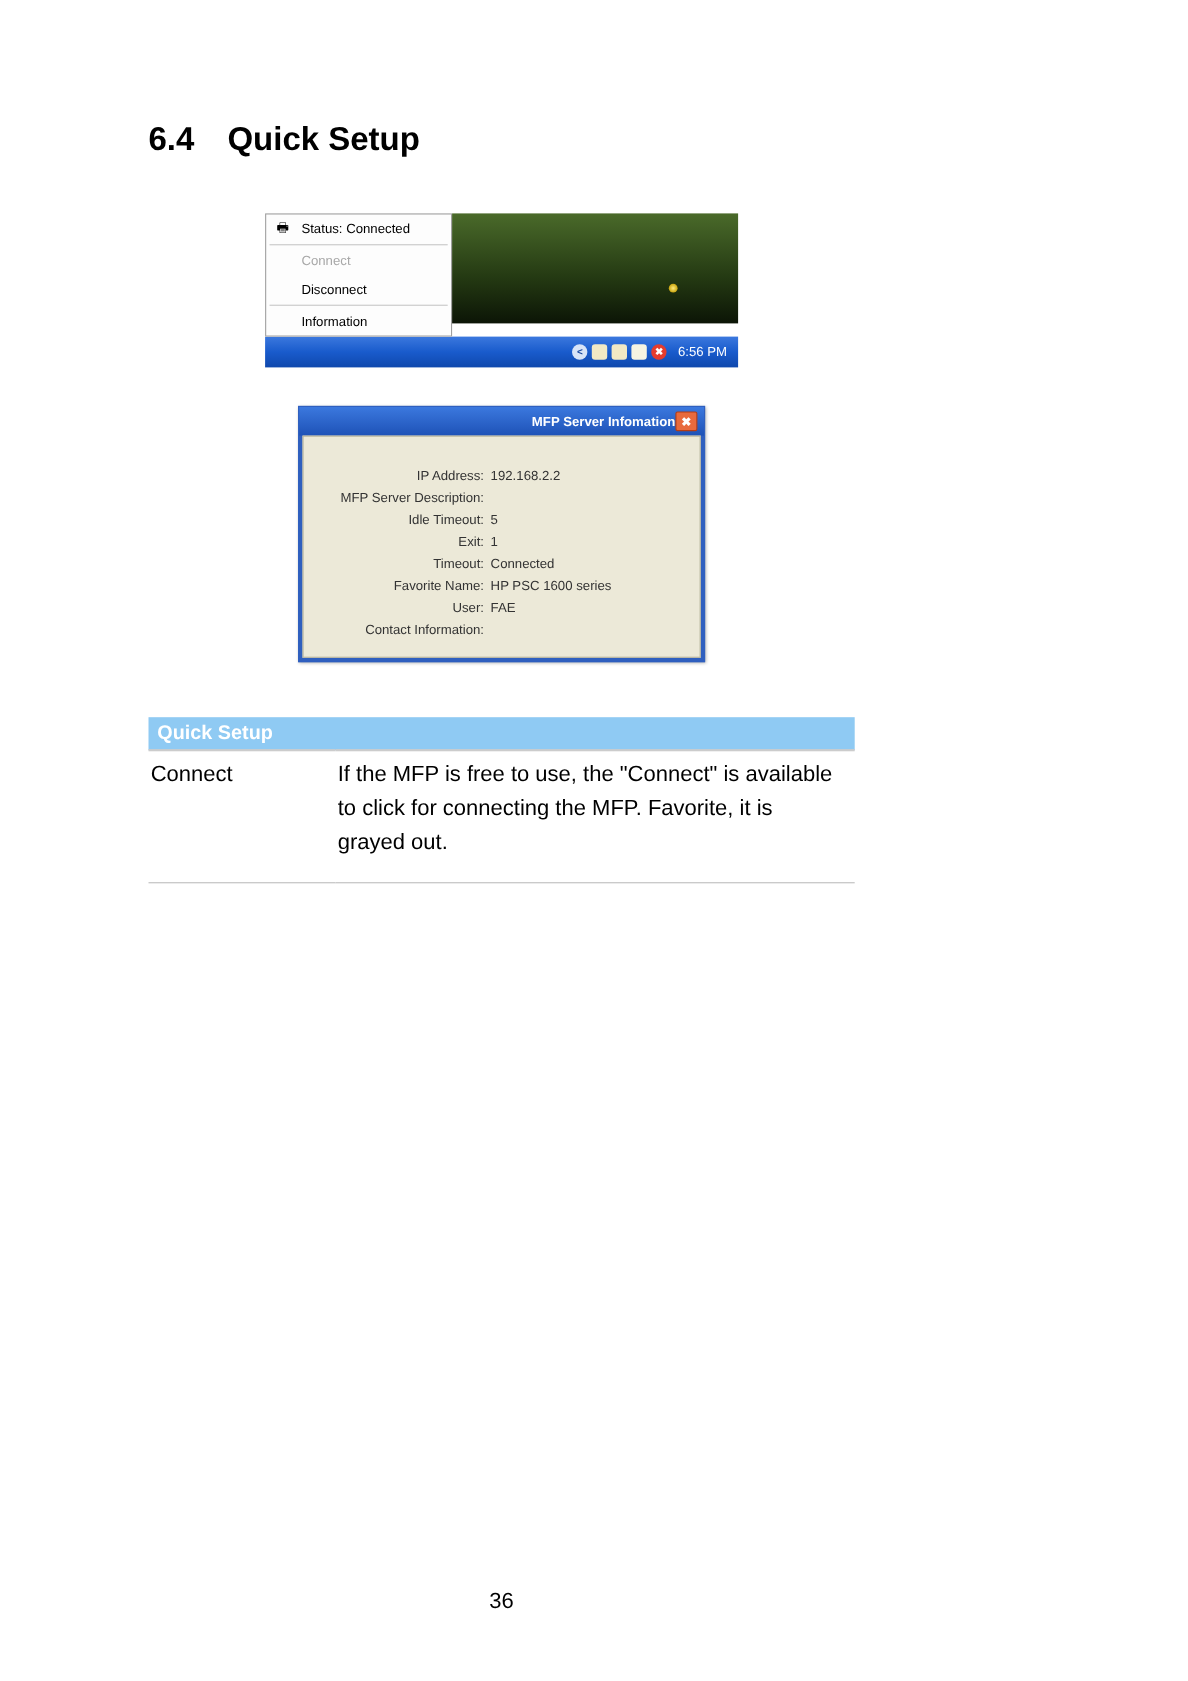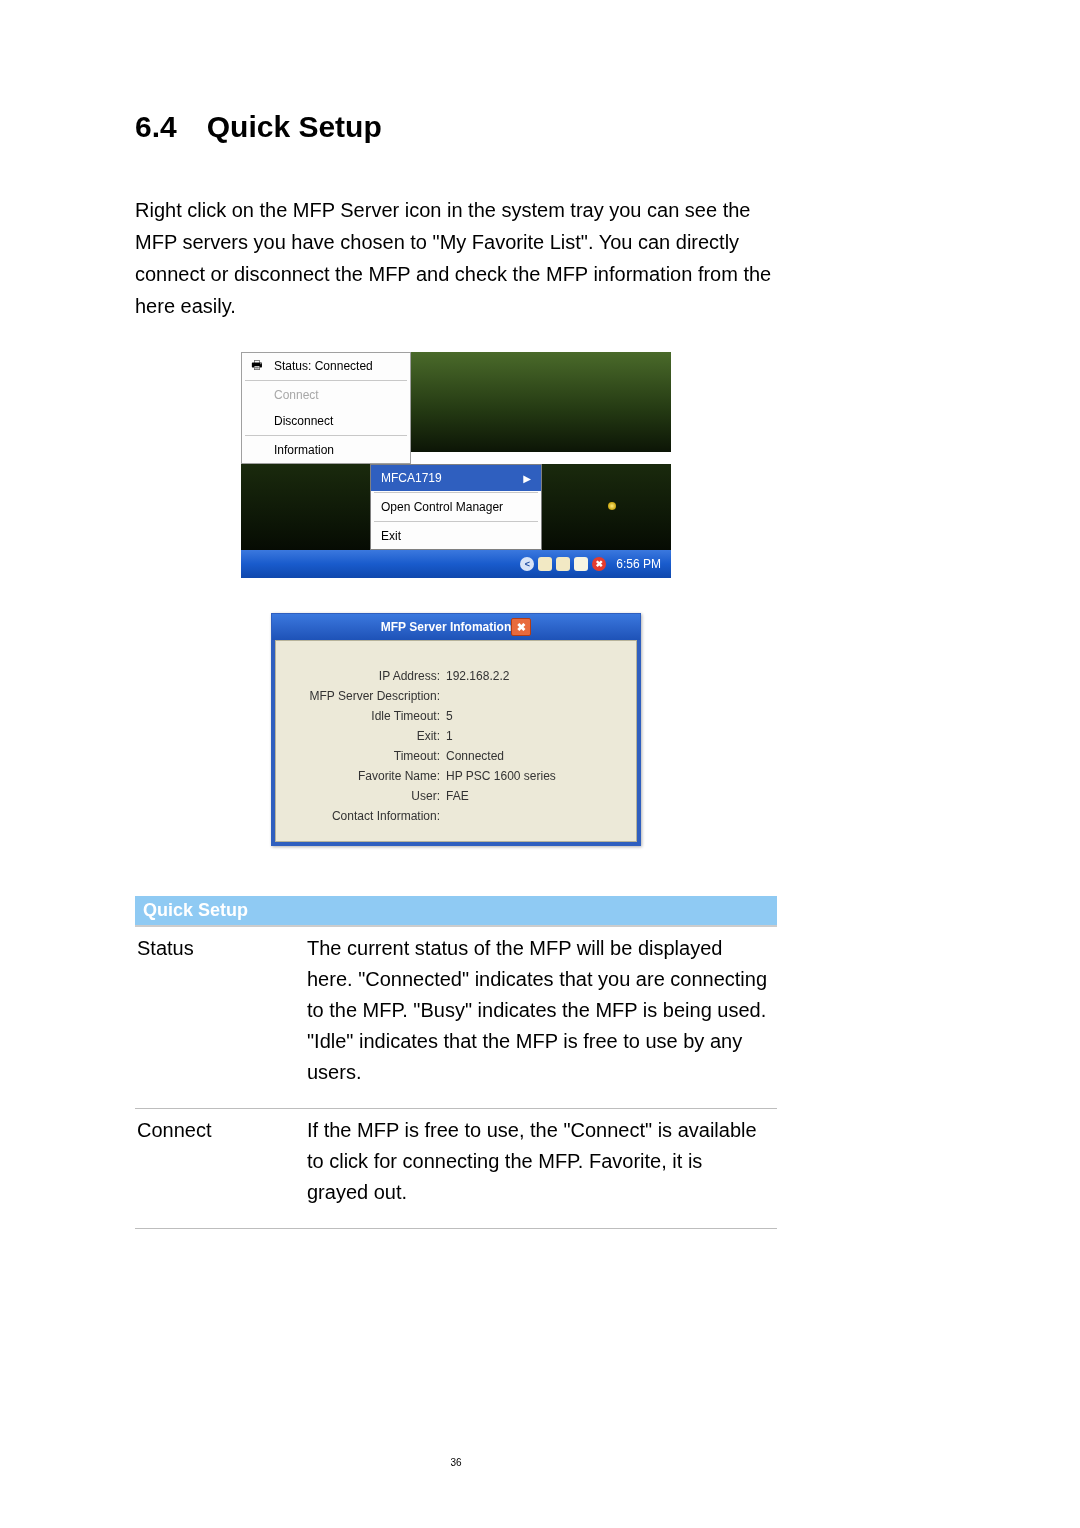--- a/index.html
+++ b/index.html
@@ -123,22 +123,22 @@
     border: 1px solid #2f5fbf;
     background: #2f5fbf;
     font-family: Tahoma, Arial, sans-serif;
     font-size: 12px;
     box-shadow: 1px 1px 3px rgba(0,0,0,.3);
     padding-bottom:3px;
   }
   .dialog-titlebar {
     background: linear-gradient(180deg,#3b78de 0%, #1e52b7 100%);
     color:#fff;
-    display:flex; align-items:center; justify-content:center;
-    padding:4px 19px;
+    display:flex; align-items:center; justify-content:flex-end;
+    padding:4px 6px;
     font-weight:bold;
     font-size:12px;
   }
   .close-box {
     width:18px; height:16px;
     background:#e86a3d;
     border:1px solid #b43c14;
     color:#fff;
     display:flex; align-items:center; justify-content:center;
     font-size:11px; font-weight:bold;
@@ -179,33 +179,32 @@
     line-height:1.55;
     border-bottom:1px solid #bdbdbd;
   }
   .qs-table td.term-col { width: 160px; }
 
   .page-number {
     position:absolute;
     bottom:60px;
     left:0; right:0;
     text-align:center;
-    font-size:10px;
+    font-size:20px;
   }
 </style>
 </head>
 <body>
 
 <div class="page">
 
   <h2 class="section-title">
     <span class="num">6.4</span><span>Quick Setup</span>
   </h2>
 
-  <p class="body-text">Right click on the MFP Server icon in the system tray you can see the MFP servers you have chosen to "My Favorite List". You can directly connect or disconnect the MFP and check the MFP information from the here easily.</p>
 
   <div class="shot1-wrap">
     <div class="shot1">
       <div class="shot1-row">
         <div class="menu-col">
           <div class="menu-item">
             <span class="menu-icon">🖶</span>
             <span>Status: Connected</span>
           </div>
           <div class="menu-sep"></div>
@@ -220,30 +219,20 @@
             <span>Information</span>
           </div>
         </div>
         <div class="desktop-strip"></div>
       </div>
 
       <div class="shot1-row2" style="position:relative;">
         <div style="width:170px;" class="desktop-bottom">
           <div class="sky-icon"></div>
         </div>
-        <div class="submenu-col">
-          <div class="submenu-highlight">
-            <span>MFCA1719</span>
-            <span class="arrow">▶</span>
-          </div>
-          <div class="menu-sep"></div>
-          <div class="submenu-item">Open Control Manager</div>
-          <div class="menu-sep"></div>
-          <div class="submenu-item">Exit</div>
-        </div>
         <div style="flex:1;" class="desktop-bottom"></div>
       </div>
 
       <div class="taskbar">
         <div class="tray-icons">
           <div class="tray-arrow">&lt;</div>
           <div class="tray-icon tray-chat"></div>
           <div class="tray-icon tray-chat"></div>
           <div class="tray-icon tray-printer"></div>
           <div class="tray-red">✖</div>
@@ -295,24 +284,20 @@
       </div>
     </div>
   </div>
 
   <table class="qs-table">
     <tbody>
         <tr>
           <th colspan="2">Quick Setup</th>
         </tr>
     <tr>
-      <td class="term-col">Status</td>
-      <td>The current status of the MFP will be displayed here. "Connected" indicates that you are connecting to the MFP. "Busy" indicates the MFP is being used. "Idle" indicates that the MFP is free to use by any users.</td>
-    </tr>
-    <tr>
       <td class="term-col">Connect</td>
       <td>If the MFP is free to use, the "Connect" is available to click for connecting the MFP. Favorite, it is grayed out.</td>
     </tr>
   </tbody>
     </table>
 
   <div class="page-number">36</div>
 </div>
 
 </body></html>

